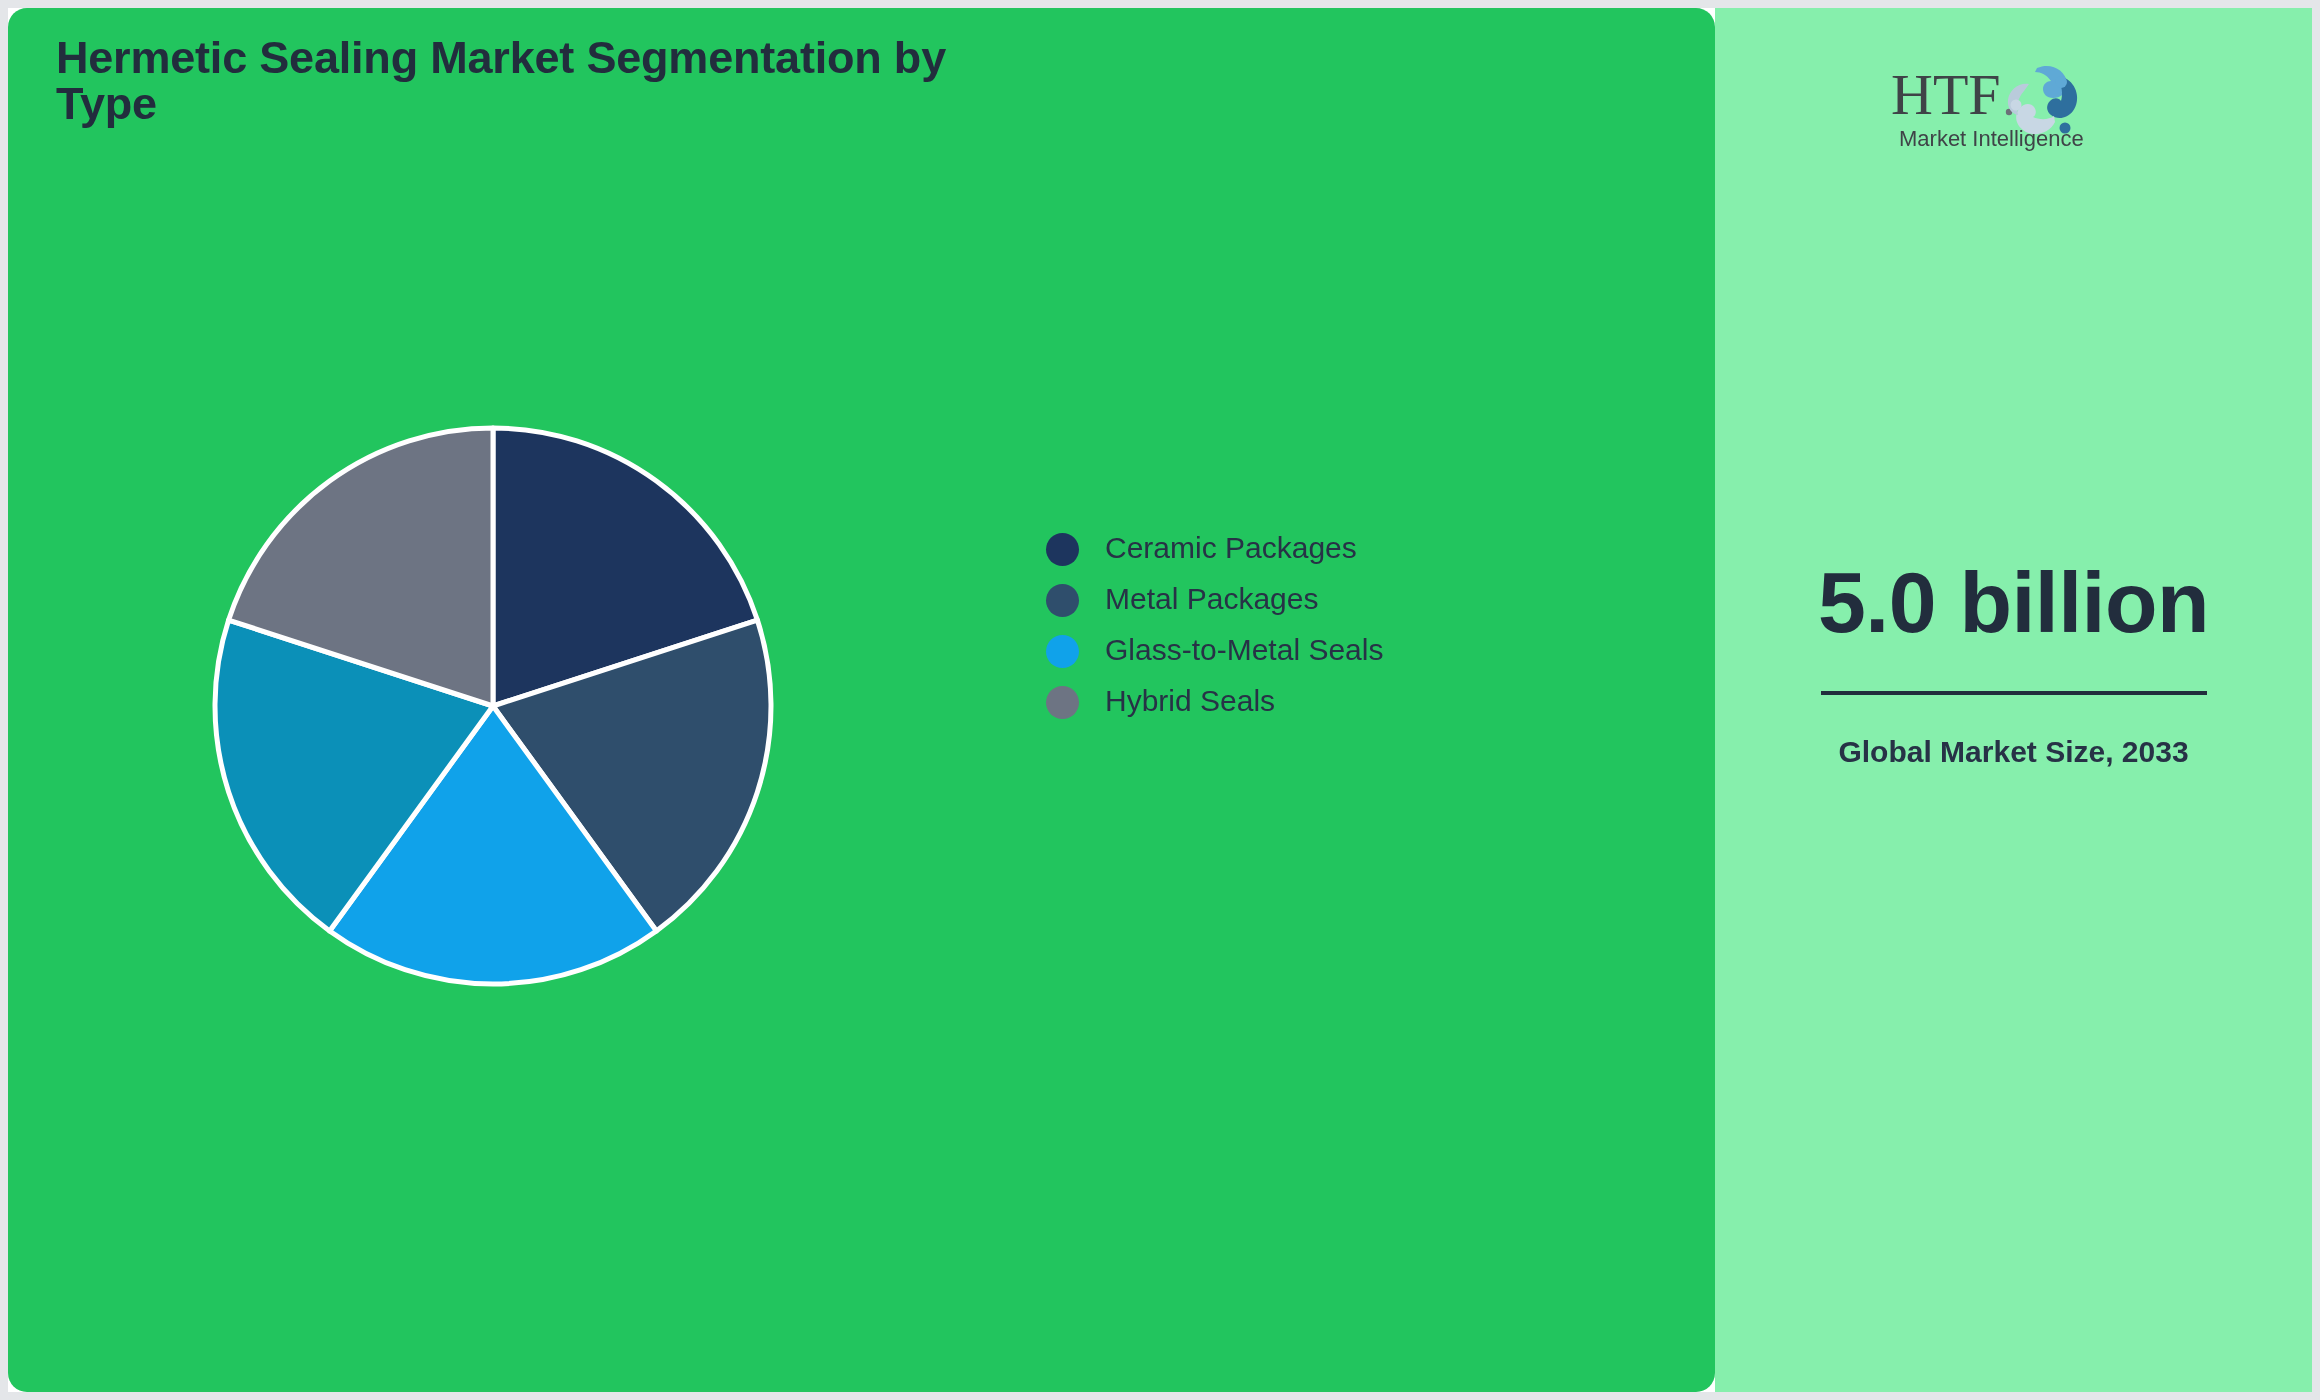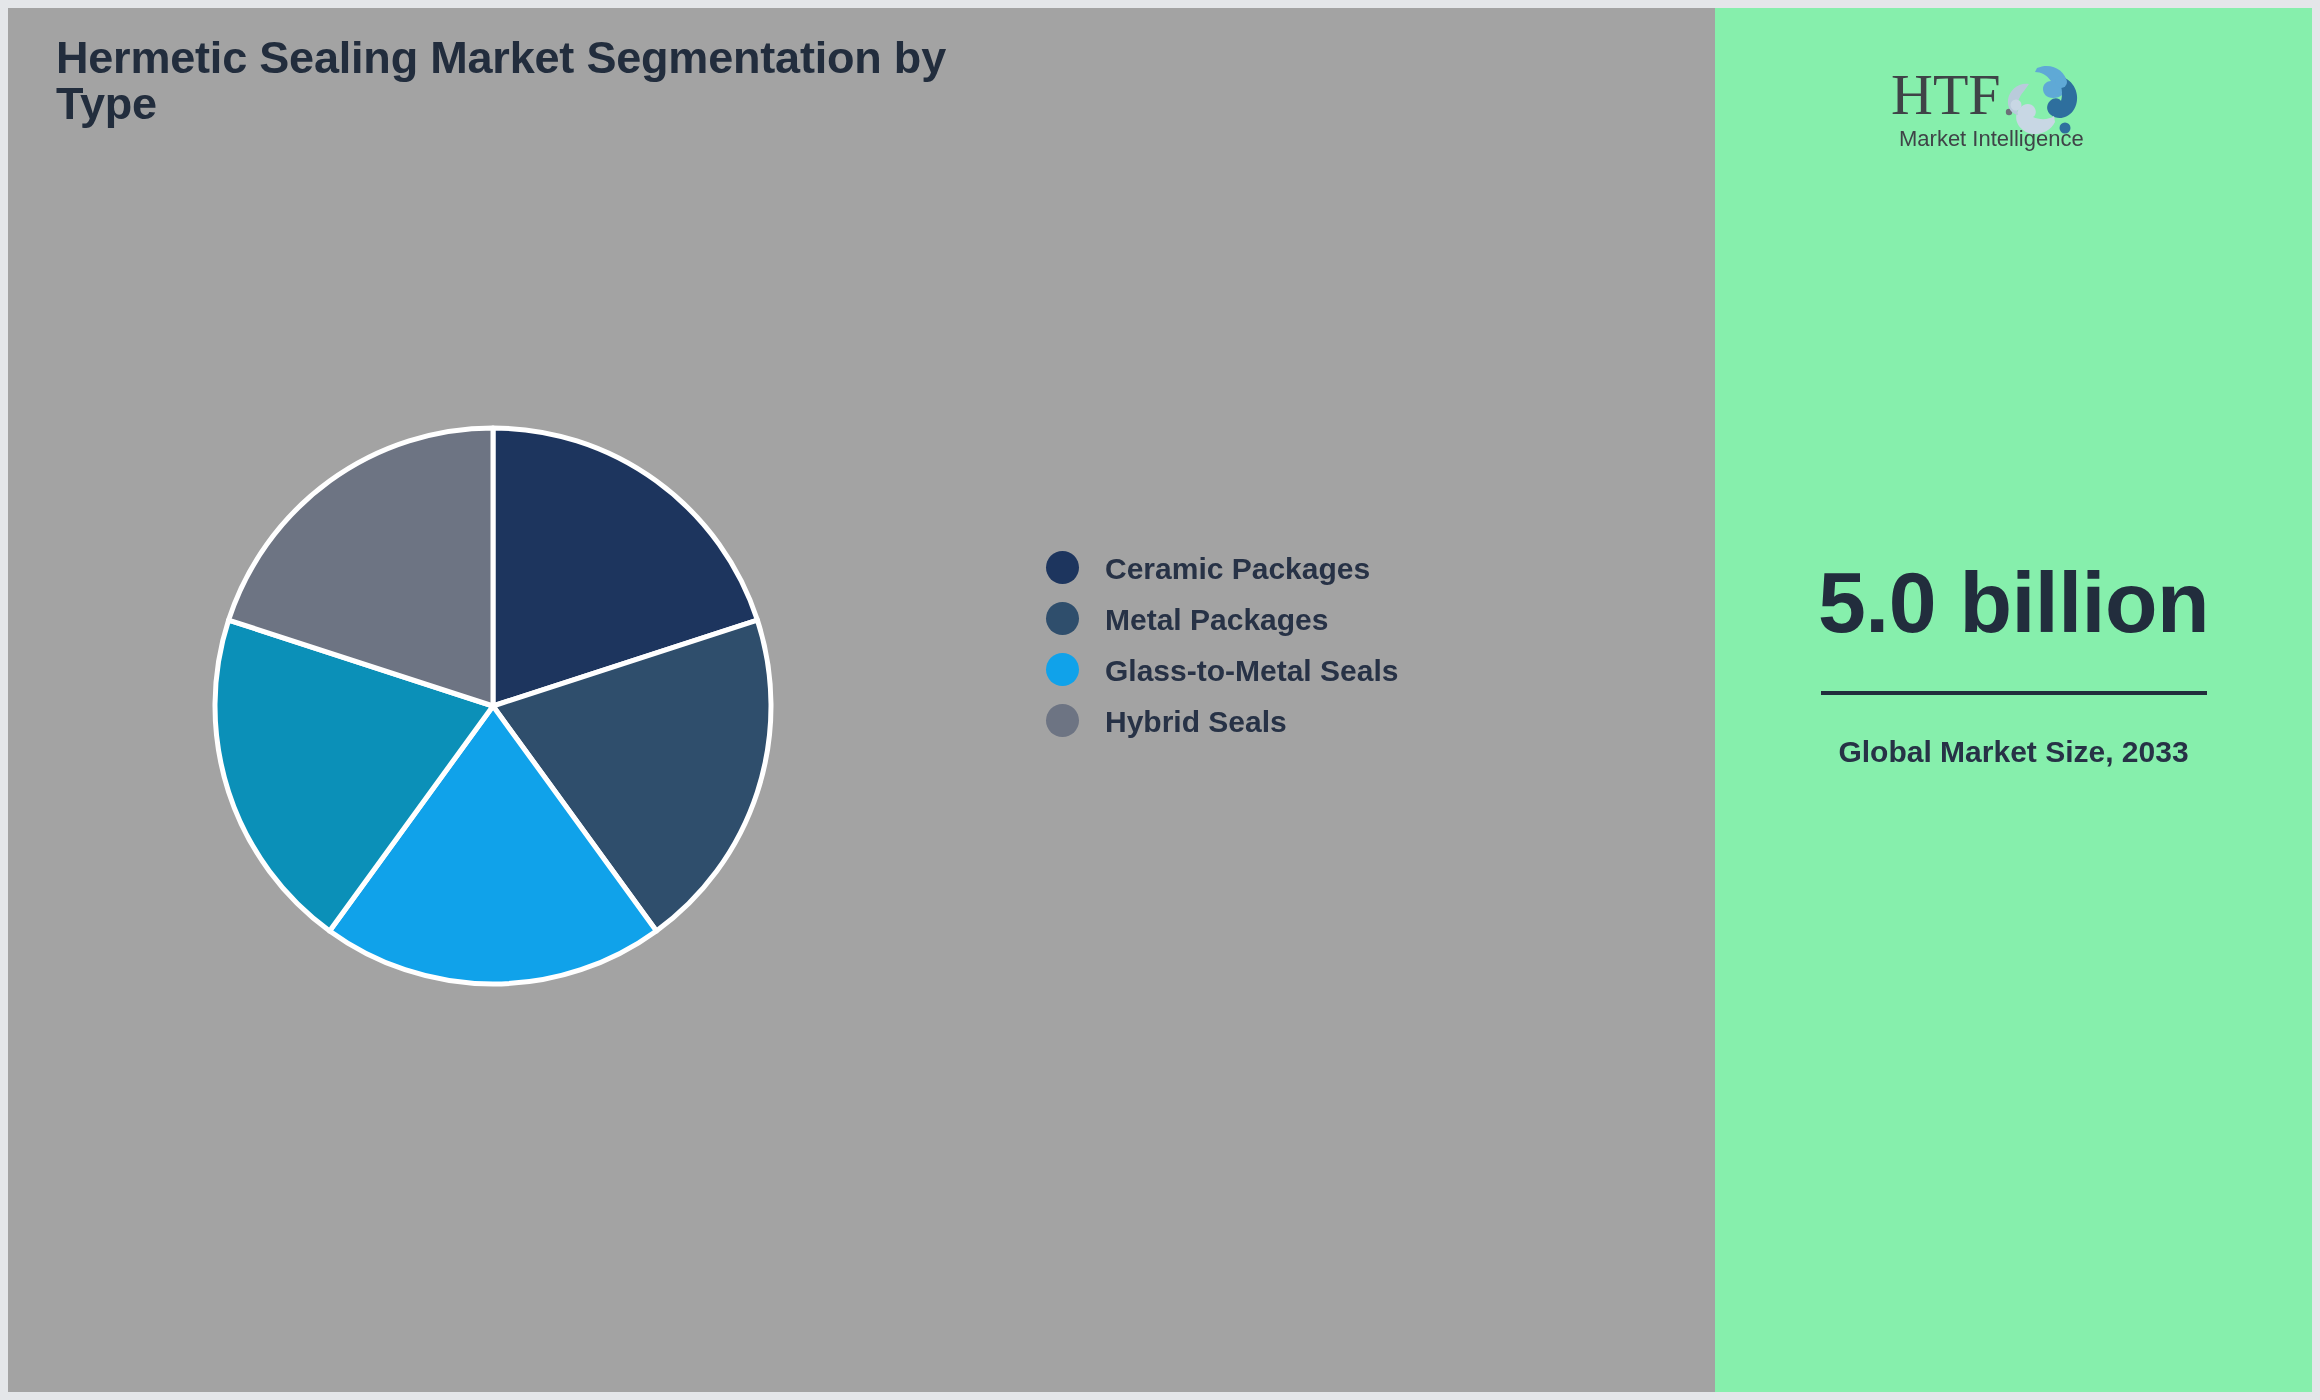--- a/index.html
+++ b/index.html
@@ -24,22 +24,23 @@
     display: flex;
     flex-direction: row;
     overflow: hidden;
   }
 
   
   .chart-panel {
     position: relative;
     width: 1707px;
     height: 100%;
-    background: #a3a3a3;
+    background: #22c55e;
     flex: 0 0 1707px;
+    border-radius: 19px;
   }
 
   .chart-title {
     position: absolute;
     left: 48px;
     top: 27px;
     width: 900px;
     font-size: 45px;
     font-weight: bold;
     line-height: 1.03;
@@ -61,24 +62,23 @@
   }
 
   .legend {
     position: absolute;
     left: 1038px;
     top: 525px;
     width: 560px;
   }
   .legend-item {
     display: flex;
-    align-items: flex-end;
+    align-items: flex-start;
     height: 51px;
     margin-bottom: 0px;
-    font-weight: bold;
   }
   .legend-dot {
     width: 33px;
     height: 33px;
     border-radius: 50%;
     flex: 0 0 33px;
   }
   .legend-label {
     margin-left: 26px;
     font-size: 30px;

